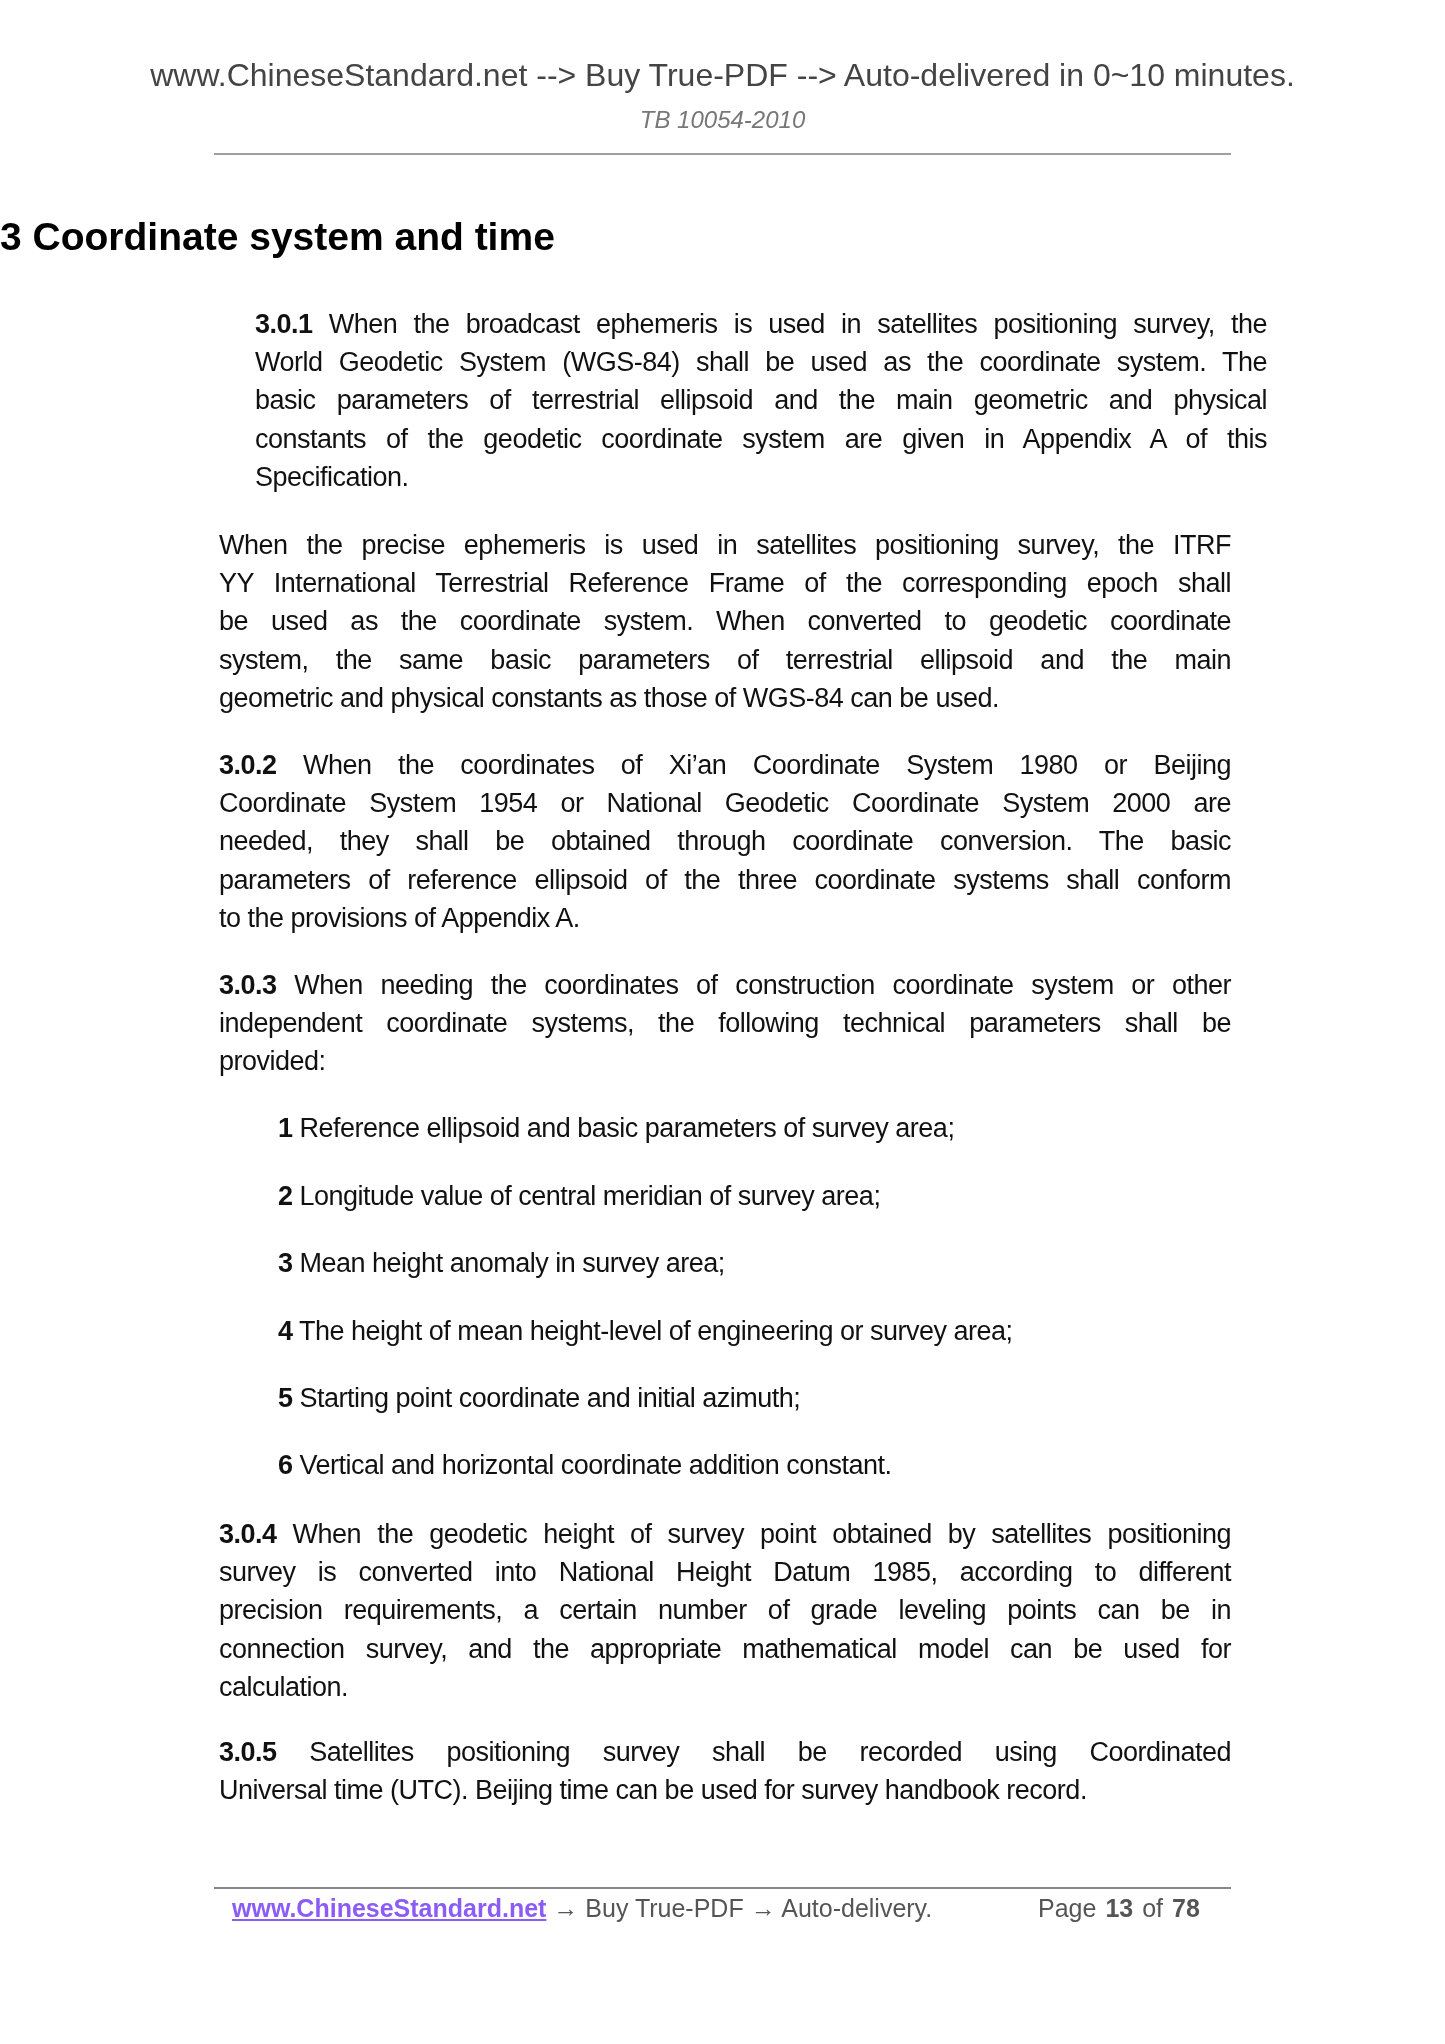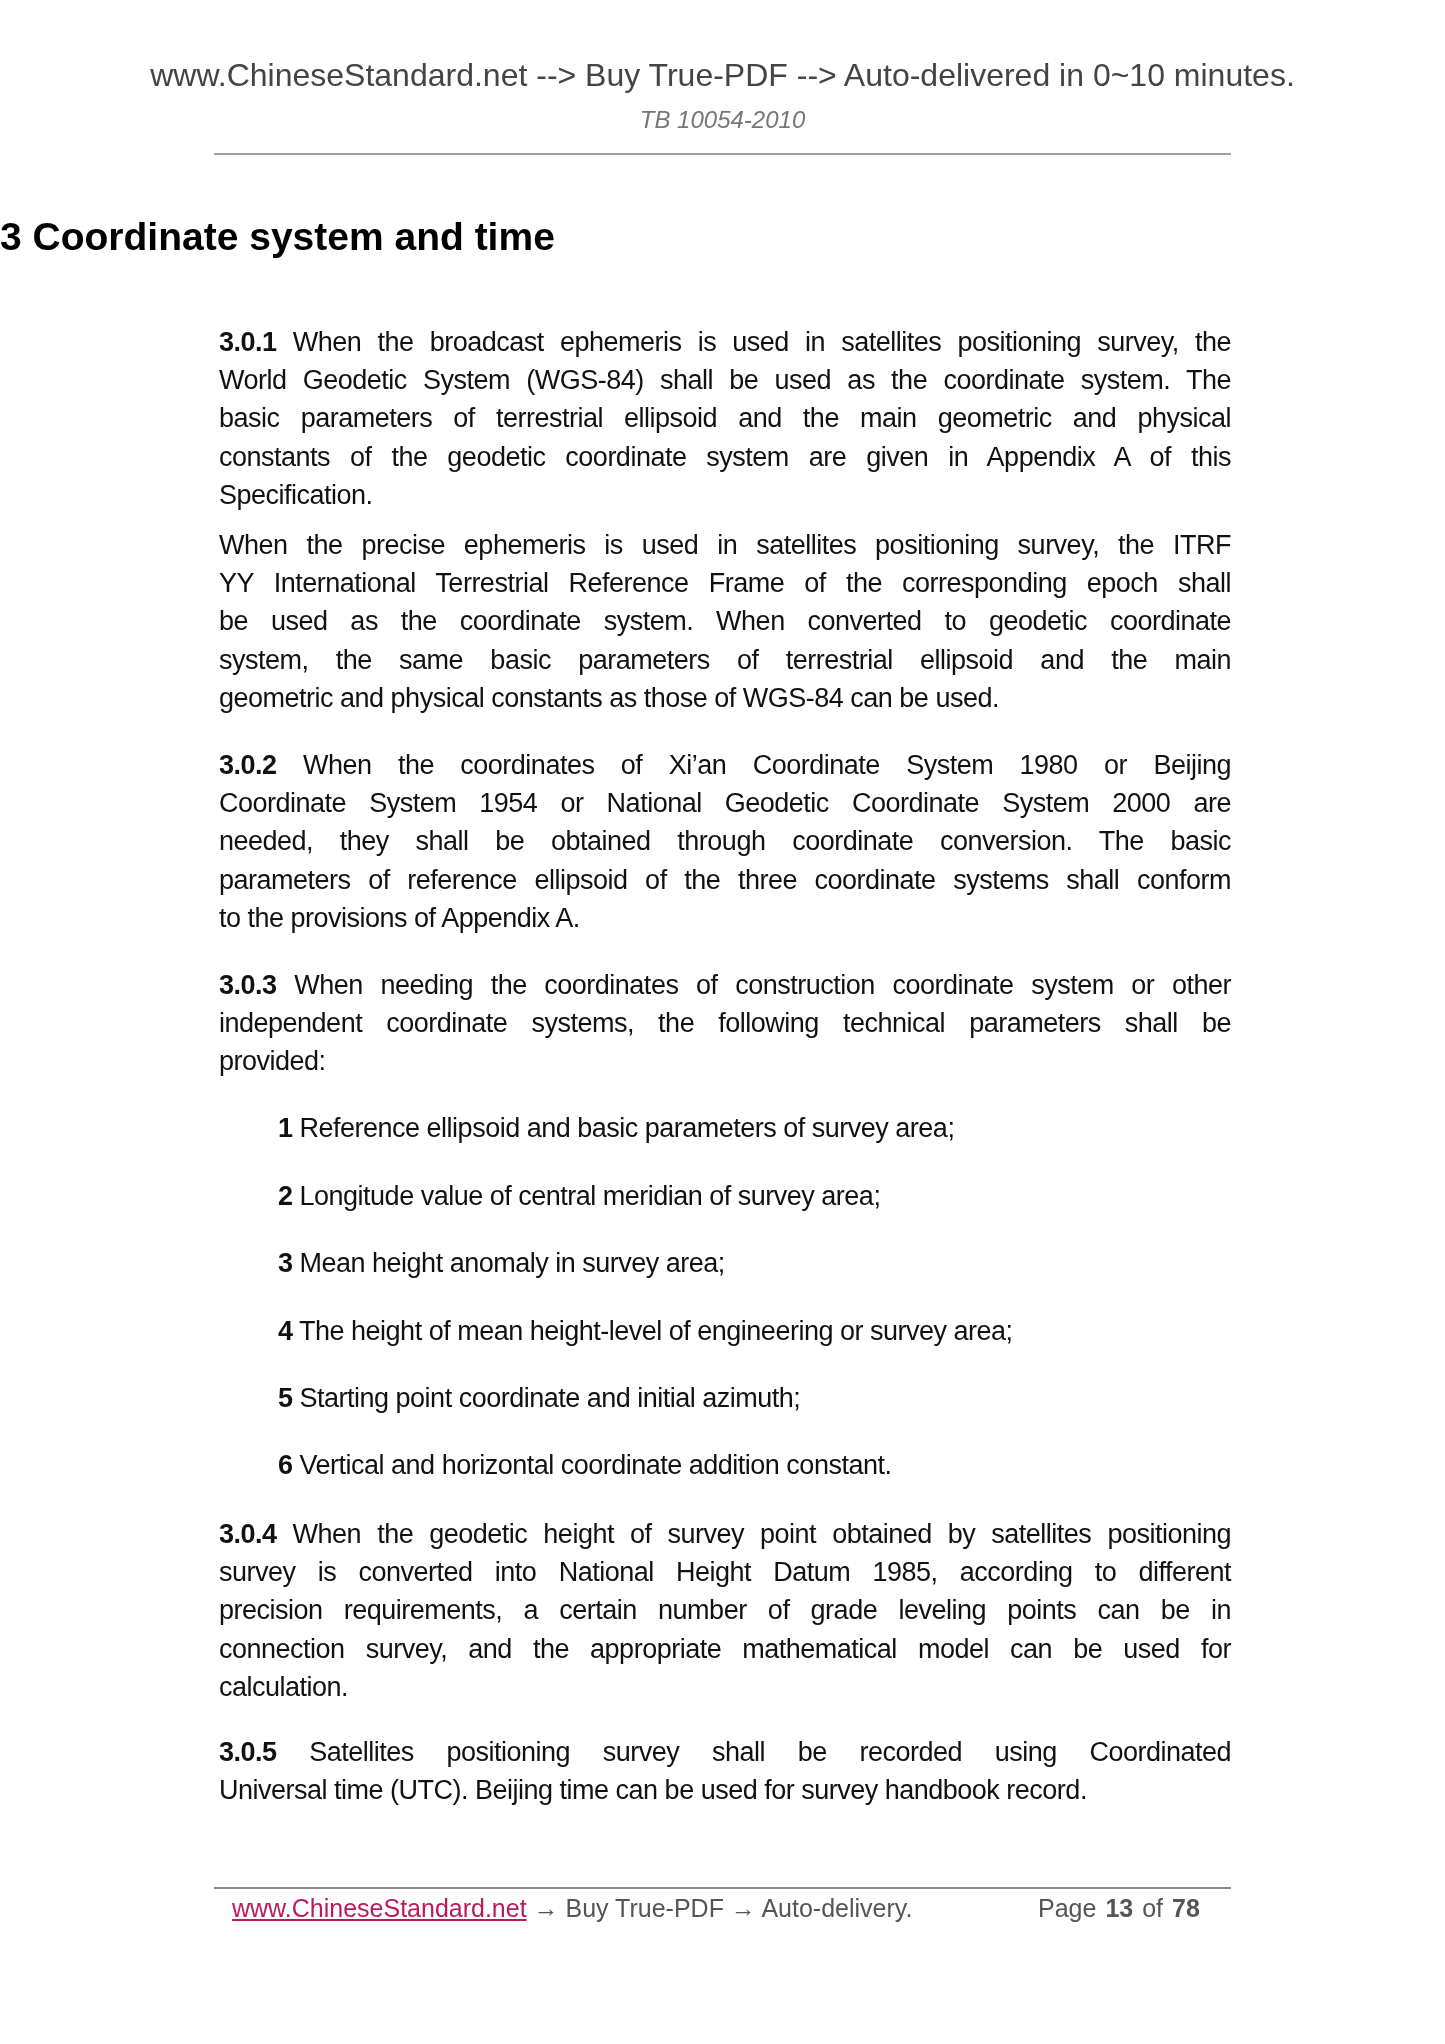--- a/index.html
+++ b/index.html
@@ -45,38 +45,38 @@
     letter-spacing: -0.5px;
     margin-left: 24px;
   }
 
   .footer {
     position: absolute; top: 1892px; height: 32px; line-height: 32px;
     font-family: "Liberation Sans", sans-serif; font-size: 25px; color: #555555; white-space: nowrap;
   }
   .footer.left { left: 232px; }
   .footer.right { left: 1038px; }
-  .footer a { color: #be185d; text-decoration: underline; }
+  .footer a { color: #8b5cf6; text-decoration: underline; font-weight: bold; }
   .footer .b { font-weight: bold; }
   .sp { display: inline-block; width: 9px; }
 </style>
 </head>
 <body>
 
 <div class="page">
 
   <div class="hdr-top">www.ChineseStandard.net --&gt; Buy True-PDF --&gt; Auto-delivered in 0~10 minutes.</div>
   <div class="hdr-std">TB 10054-2010</div>
   <div class="rule top"></div>
 
   <div class="title">3 Coordinate system and time</div>
 
   <div class="body" style="top:0;">
 
-    <div class="para" style="top:323px;">
+    <div class="para" style="top:305px;margin-left:36px;">
       <span class="line"><span class="num">3.0.1</span><span> When the broadcast ephemeris is used in satellites positioning survey, the</span></span>
       <span class="line">World Geodetic System (WGS-84) shall be used as the coordinate system. The</span>
       <span class="line">basic parameters of terrestrial ellipsoid and the main geometric and physical</span>
       <span class="line">constants of the geodetic coordinate system are given in Appendix A of this</span>
       <span class="line last">Specification.</span>
     </div>
 
     <div class="para" style="top:526px;">
       <span class="line">When the precise ephemeris is used in satellites positioning survey, the ITRF</span>
       <span class="line">YY International Terrestrial Reference Frame of the corresponding epoch shall</span>

